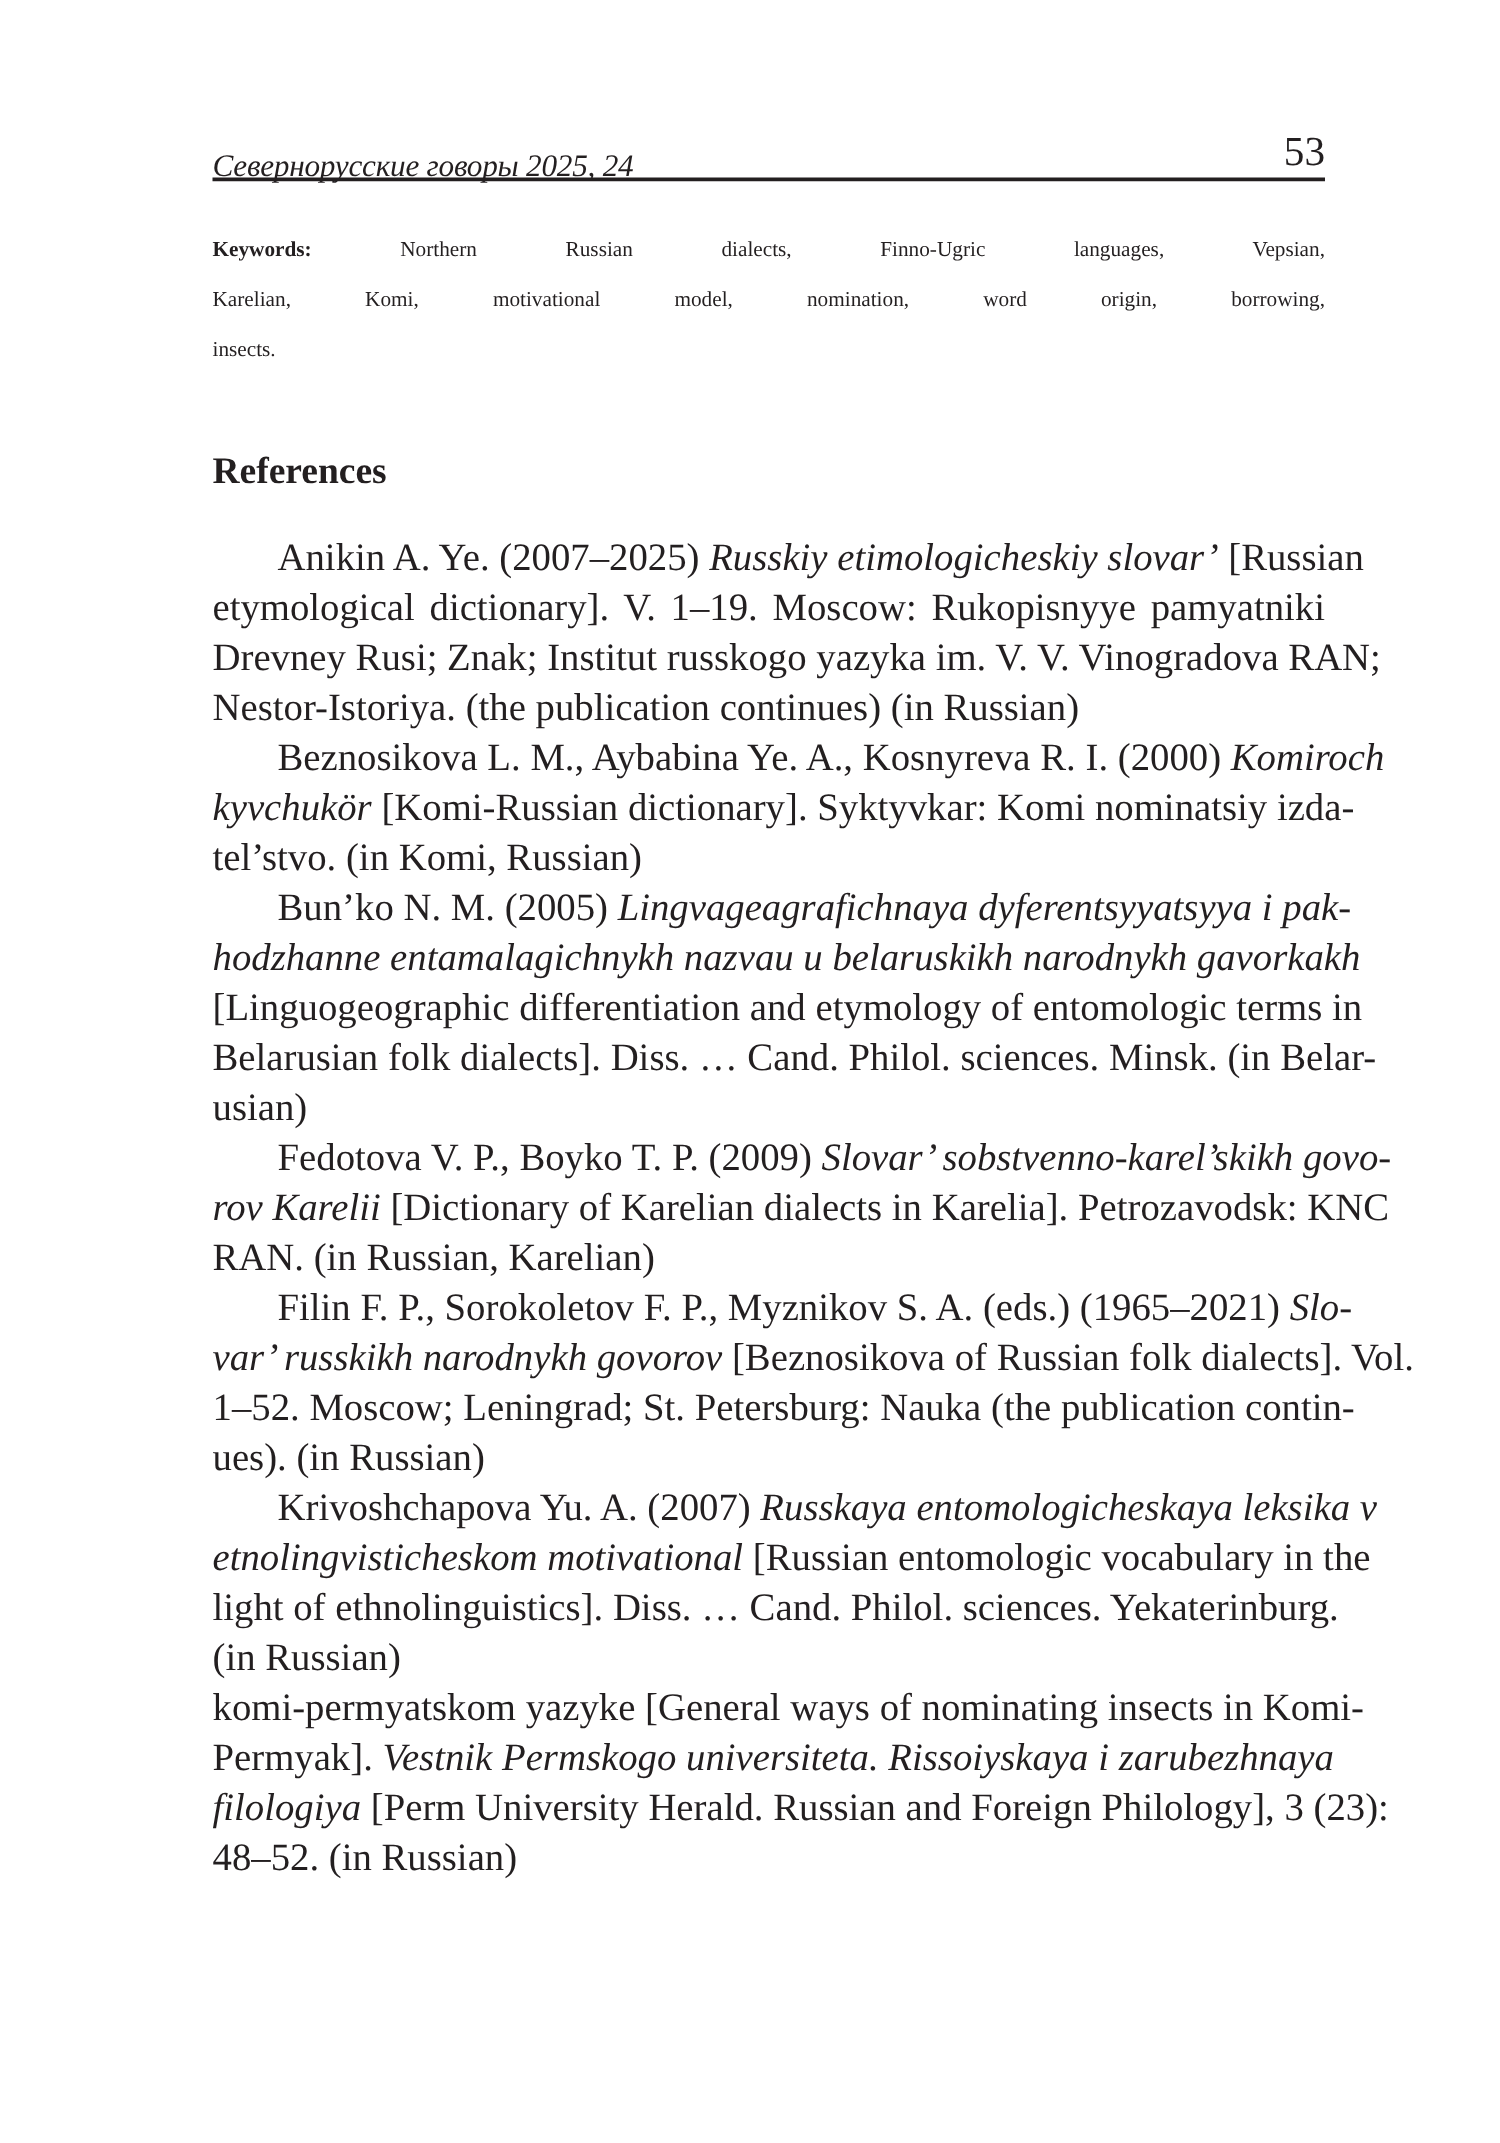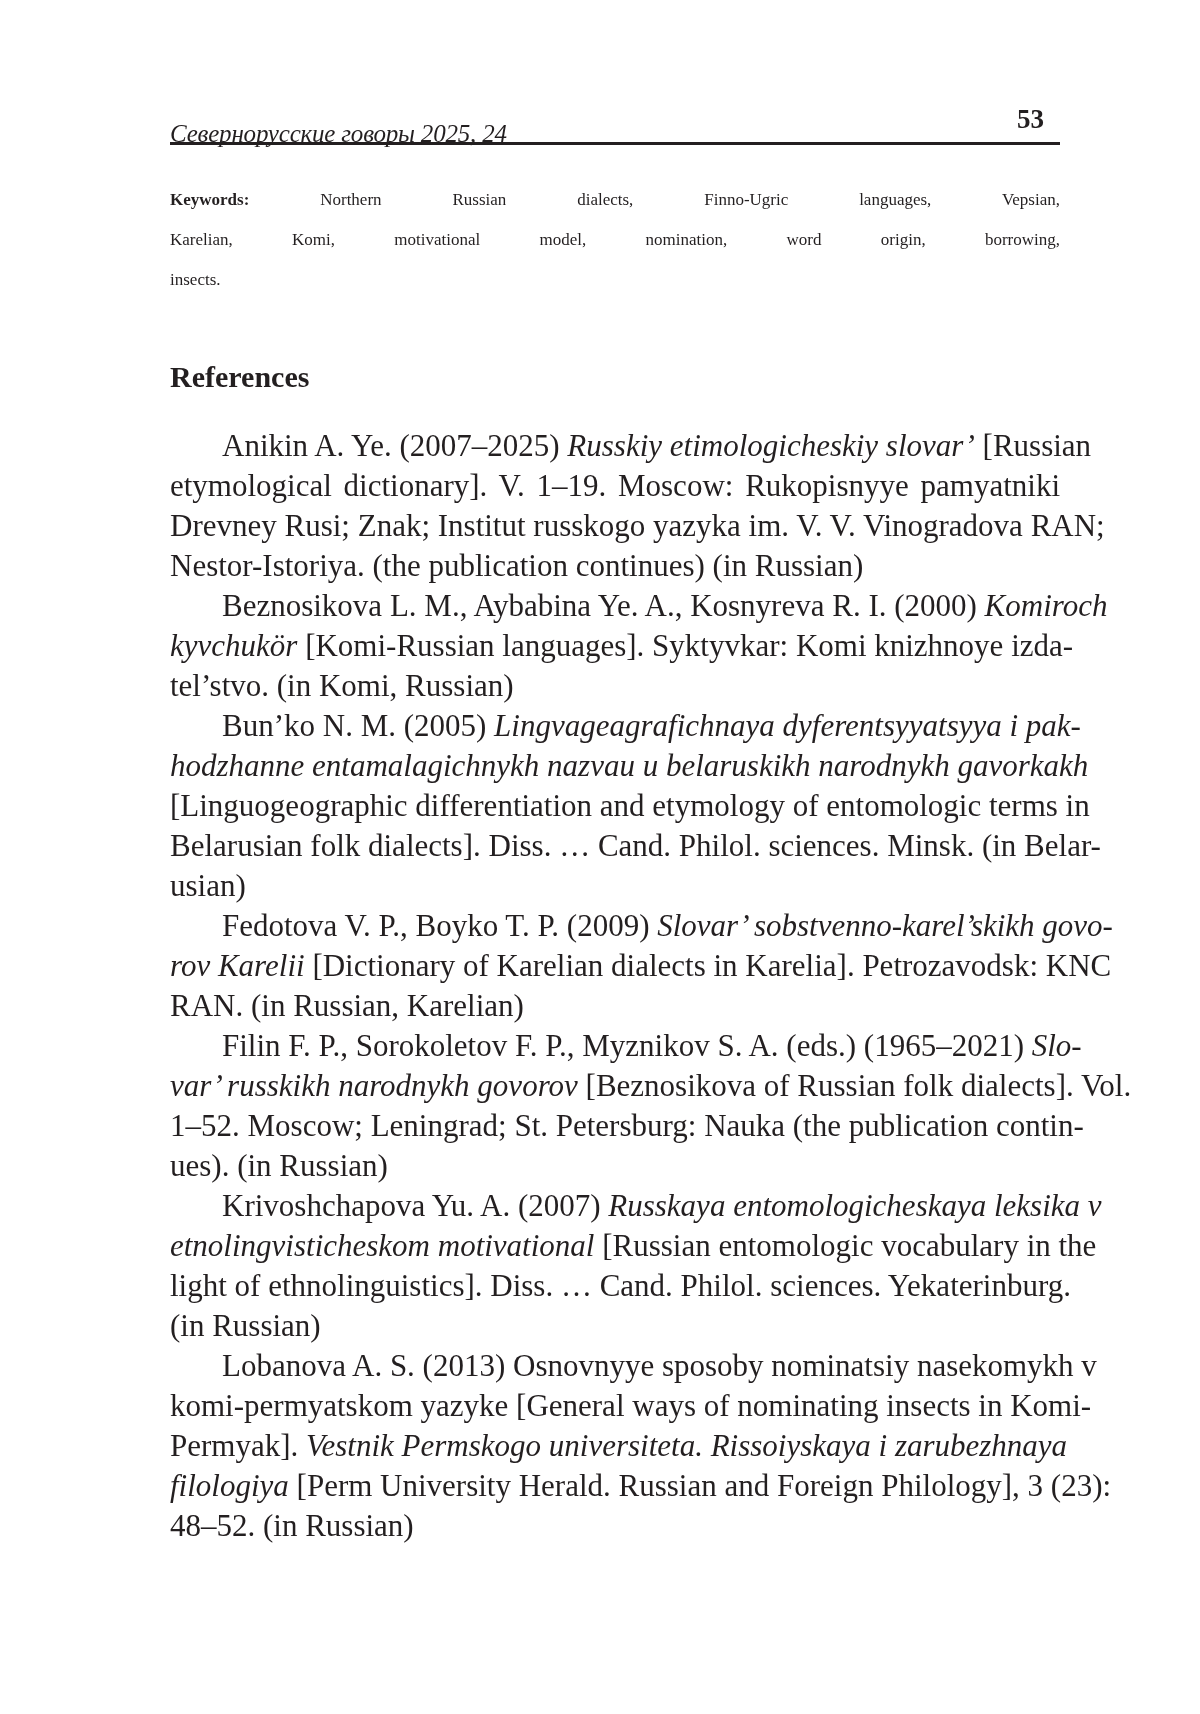--- a/index.html
+++ b/index.html
@@ -1,21 +1,21 @@
 <!DOCTYPE html>
 <html><head>
 <meta charset="utf-8">
 <style>
   html, body { margin: 0; padding: 0; background: #ffffff; }
   body { width: 1200px; height: 1714px; position: relative; overflow: hidden;
          font-family: "Liberation Serif", "DejaVu Serif", serif; color: #231f20; }
   .page { position: absolute; left: 170px; top: 0; width: 890px; }
   .running-head { position: absolute; top: 104px; left: 0; width: 890px; height: 40px; }
   .rh-title { position: absolute; left: 0; top: 16px; font-style: italic; font-size: 25px; letter-spacing: -0.2px; }
-  .rh-page { position: absolute; right: 16px; top: 0; font-size: 27px; font-weight: bold; }
+  .rh-page { position: absolute; right: 0; top: 0; font-size: 33px; }
   .rh-rule { position: absolute; left: 0; top: 142px; width: 890px; height: 3px; background: #231f20; }
   .keywords { position: absolute; left: 0; top: 180px; width: 890px; font-size: 17px; line-height: 40px; text-align: justify; }
   .kw-label { font-weight: bold; }
   .refs-title { position: absolute; top: 360px; left: 0; width: 890px; text-align: left; font-weight: bold; font-size: 30px; }
   .refs { position: absolute; left: 0; top: 426px; width: 890px; font-size: 31px; line-height: 40px; }
   .ref { margin: 0; }
   .line { display: block; text-align: justify; text-align-last: justify; white-space: nowrap; height: 40px; overflow: visible; }
   .line.last { text-align-last: left; }
   .line.first { padding-left: 52px; }
   .it { font-style: italic; }
@@ -40,21 +40,21 @@
 
   <div class="refs" id="refs">
       <div class="ref">
         <span class="line first"><span>Anikin A. Ye. (2007–2025) </span><span class="it">Russkiy etimologicheskiy slovar’</span><span> [Russian</span></span>
         <span class="line"><span>etymological dictionary]. V. 1–19. Moscow: Rukopisnyye pamyatniki</span></span>
         <span class="line"><span>Drevney Rusi; Znak; Institut russkogo yazyka im. V. V. Vinogradova RAN;</span></span>
         <span class="line last"><span>Nestor-Istoriya. (the publication continues) (in Russian)</span></span>
       </div>
       <div class="ref">
         <span class="line first"><span>Beznosikova L. M., Aybabina Ye. A., Kosnyreva R. I. (2000) </span><span class="it">Komiroch</span></span>
-        <span class="line"><span class="it">kyvchukör</span><span> [Komi-Russian languages]. Syktyvkar: Komi knizhnoye izda-</span></span>
+        <span class="line"><span class="it">kyvchukör</span><span> [Komi-Russian dictionary]. Syktyvkar: Komi nominatsiy izda-</span></span>
         <span class="line last"><span>tel’stvo. (in Komi, Russian)</span></span>
       </div>
       <div class="ref">
         <span class="line first"><span>Bun’ko N. M. (2005) </span><span class="it">Lingvageagrafichnaya dyferentsyyatsyya i pak-</span></span>
         <span class="line"><span class="it">hodzhanne entamalagichnykh nazvau u belaruskikh narodnykh gavorkakh</span></span>
         <span class="line"><span>[Linguogeographic differentiation and etymology of entomologic terms in</span></span>
         <span class="line"><span>Belarusian folk dialects]. Diss. … Cand. Philol. sciences. Minsk. (in Belar-</span></span>
         <span class="line last"><span>usian)</span></span>
       </div>
       <div class="ref">
@@ -68,20 +68,19 @@
         <span class="line"><span>1–52. Moscow; Leningrad; St. Petersburg: Nauka (the publication contin-</span></span>
         <span class="line last"><span>ues). (in Russian)</span></span>
       </div>
       <div class="ref">
         <span class="line first"><span>Krivoshchapova Yu. A. (2007) </span><span class="it">Russkaya entomologicheskaya leksika v</span></span>
         <span class="line"><span class="it">etnolingvisticheskom motivational</span><span> [Russian entomologic vocabulary in the</span></span>
         <span class="line"><span>light of ethnolinguistics]. Diss. … Cand. Philol. sciences. Yekaterinburg.</span></span>
         <span class="line last"><span>(in Russian)</span></span>
       </div>
       <div class="ref">
-        <span class="line first"><span>Lobanova A. S. (2013) Osnovnyye sposoby nominatsiy nasekomykh v</span></span>
         <span class="line"><span>komi-permyatskom yazyke [General ways of nominating insects in Komi-</span></span>
         <span class="line"><span>Permyak]. </span><span class="it">Vestnik Permskogo universiteta. Rissoiyskaya i zarubezhnaya</span></span>
         <span class="line"><span class="it">filologiya</span><span> [Perm University Herald. Russian and Foreign Philology], 3 (23):</span></span>
         <span class="line last"><span>48–52. (in Russian)</span></span>
       </div>
     </div>
 </div>
 
 </body></html>

